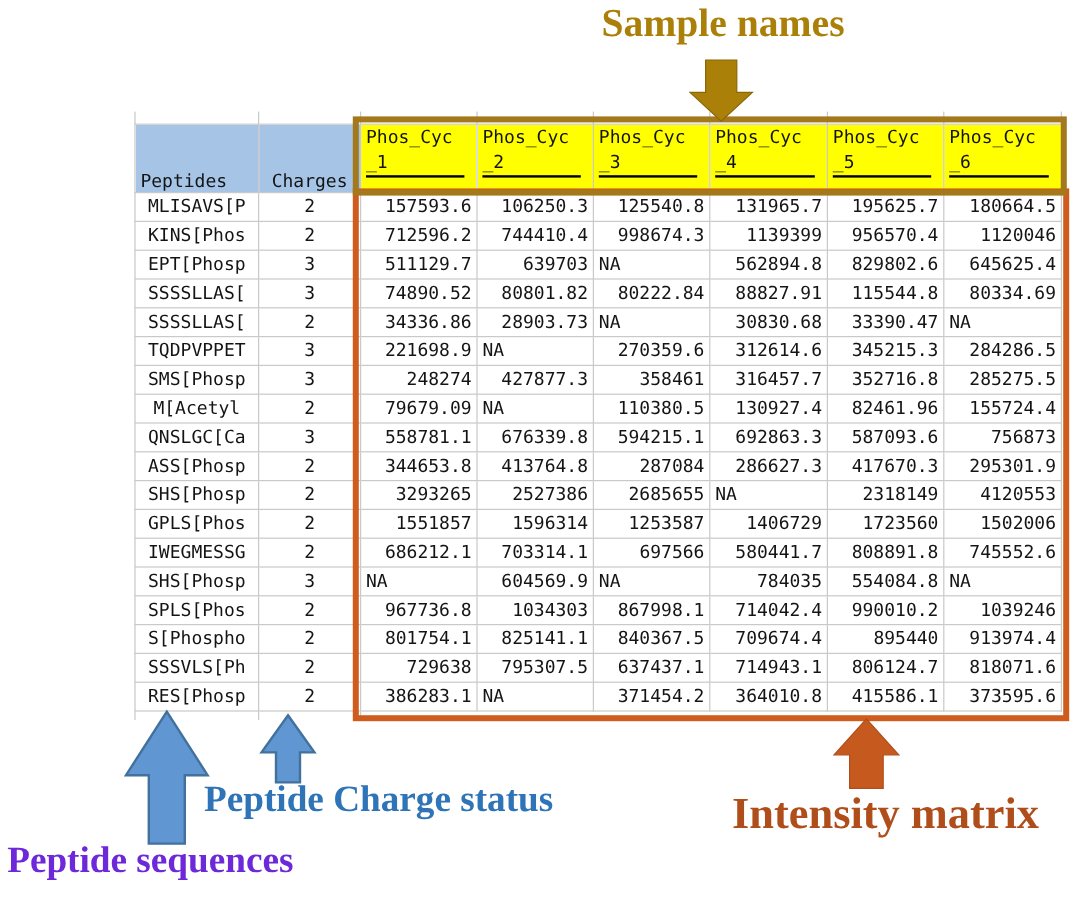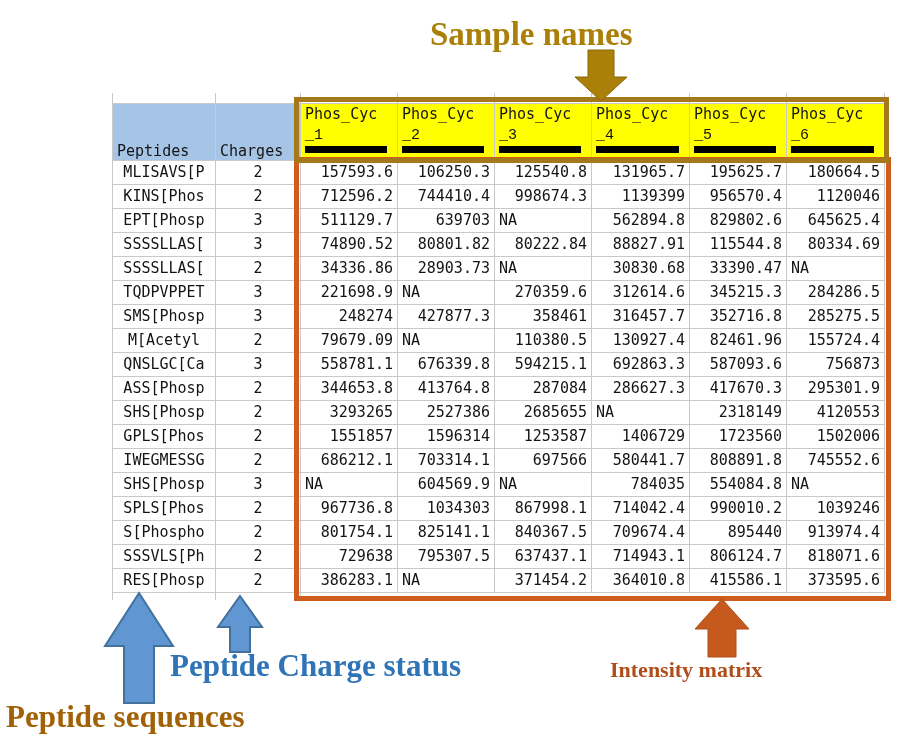--- a/index.html
+++ b/index.html
@@ -10,41 +10,41 @@
   table.sheet{position:absolute;left:112px;top:93px;width:772px;border-collapse:collapse;
               table-layout:fixed;z-index:1;}
   table.sheet td{border:1px solid #c9c9c9;font-size:15px;color:#141414;height:24px;
                  padding:0 4px;overflow:hidden;white-space:nowrap;box-sizing:border-box;}
   tr.sliver td{height:10px;border-top:none;}
   tr.sliver-b td{height:8px;border-bottom:none;}
   tr.sliver-b td.ghost{border:none;}
   tr.hdr td{height:57px;}
   td.blue{background:#a6c4e6;vertical-align:bottom;padding-bottom:10px;}
   td.blue.left{text-align:left;padding-left:4px;margin-left:11px;}
-  td.blue.center{}
+  td.blue.center{text-align:center;}
   td.yellow{background:#ffff00;vertical-align:top;padding:4px 2px 0 3px;line-height:21px;margin-left:23px;}
-  .y2{display:block;border-bottom:7px solid #000000;width:93%;font-family:Liberation Mono, monospace;}
+  .y2{display:block;border-bottom:2px solid #000000;width:93%;}
   td.pep{text-align:center;padding-left:3px;}
   td.chg{text-align:center;}
   td.num{text-align:right;}
   td.na{text-align:left;padding-left:3px;}
 
   
   .gold-box{position:absolute;left:294px;top:97px;width:585px;height:56px;
             border:5px solid #a3791b;z-index:3;pointer-events:none;}
   .orange-box{position:absolute;left:294px;top:157px;width:587px;height:434px;
               border:5px solid #cf5c1c;z-index:2;pointer-events:none;}
 
   
   .ann{position:absolute;font-family:"Liberation Serif","DejaVu Serif",serif;
        font-weight:bold;white-space:nowrap;z-index:5;}
-  .ann-gold{left:430px;top:16px;width:345px;text-align:left;font-size:33px;color:#aa8008;}
-  .ann-pepseq{left:6px;top:699px;font-size:31px;color:#a16207;}
+  .ann-gold{left:430px;top:2px;width:345px;text-align:center;font-size:33px;color:#aa8008;}
+  .ann-pepseq{left:6px;top:699px;font-size:31px;color:#6d28d9;}
   .ann-charge{left:170px;top:648px;font-size:31px;color:#2e74b6;font-family:Liberation Serif, serif;}
-  .ann-intensity{left:610px;top:657px;font-size:22px;color:#b04e1b;}
+  .ann-intensity{left:610px;top:657px;font-size:37px;color:#b04e1b;}
 
   svg.arrows{position:absolute;left:0;top:0;z-index:4;pointer-events:none;}
 </style>
 </head>
 <body>
 
 <div class="canvas">
 
   <table class="sheet">
     <colgroup>

